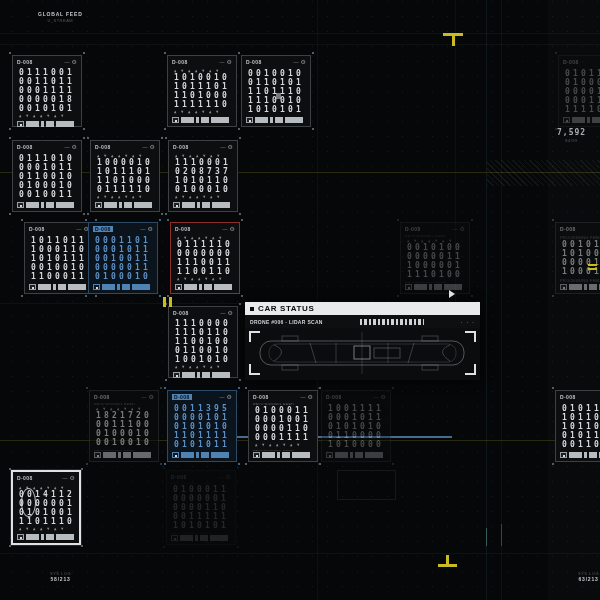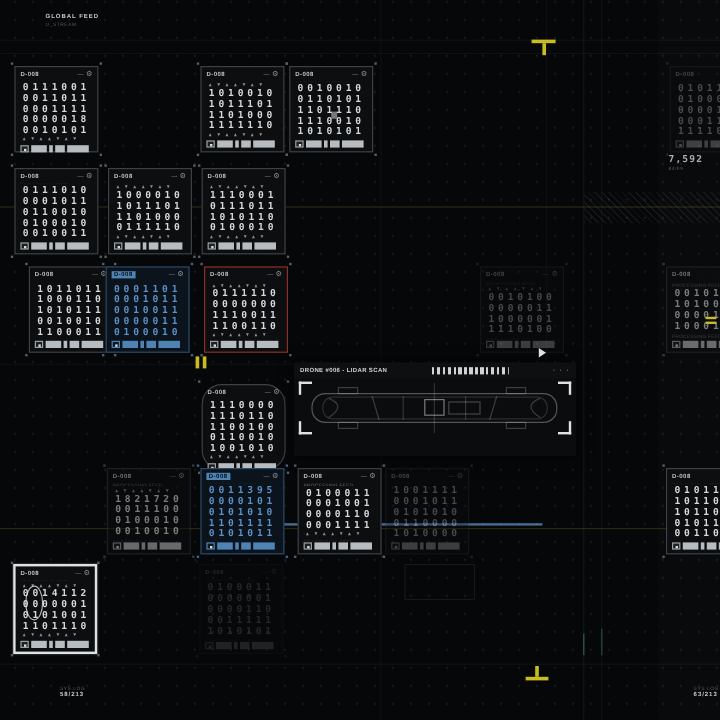--- a/index.html
+++ b/index.html
@@ -13,21 +13,21 @@
   .yline{position:absolute;height:1px;left:0;width:600px;background:rgba(190,180,60,0.20);z-index:1;}
   .blueline{position:absolute;height:2px;background:rgba(92,143,192,0.75);z-index:1;}
   .hatch{position:absolute;background:repeating-linear-gradient(45deg,rgba(255,255,255,0.06) 0 1px,transparent 1px 4px);z-index:1;}
   .band{position:absolute;background:rgba(255,255,255,0.015);z-index:0;}
   .ymark{position:absolute;background:#c9bc23;z-index:5;}
   .play-arrow{position:absolute;width:0;height:0;border-left:6px solid #dfe2e4;border-top:4px solid transparent;
               border-bottom:4px solid transparent;z-index:5;}
   .faint-box{position:absolute;border:1px solid rgba(255,255,255,0.07);z-index:1;}
 
   
-  .hud{position:absolute;z-index:6;}
+  .hud{position:absolute;z-index:6;text-align:center;}
   .hud .t1{font-size:5px;font-weight:bold;color:#c6cbce;letter-spacing:0.8px;}
   .hud .t2{font-size:4px;color:#565b5f;letter-spacing:0.5px;margin-top:1px;}
   .hud .big{font-size:8px;font-weight:bold;color:#a8adb1;letter-spacing:1px;font-family:"DejaVu Sans Mono",monospace;}
 
   
   .panel{position:absolute;width:70px;height:72px;box-sizing:border-box;background:#0c0e0f;
          border:1px solid #303437;padding:3px 4px;display:flex;flex-direction:column;z-index:2;}
   .ct{position:absolute;width:2px;height:2px;background:#585d61;}
   .ct.tl{left:-4px;top:-4px}.ct.tr{right:-4px;top:-4px}.ct.bl{left:-4px;bottom:-4px}.ct.br{right:-4px;bottom:-4px}
   .phead{display:flex;justify-content:space-between;align-items:center;height:7px;}
@@ -315,21 +315,21 @@
         <span class="pid">D-008</span>
         <span class="picons">
           <span class="min">—</span>
           <span class="gear">⚙</span>
         </span>
       </div>
       <div class="proc">PROCESSING FEED...</div>
       <div class="grid">
           <div class="arrows-row">▲▼▲▲▼▲▼</div>
           <div class="digit-row">1110001</div>
-          <div class="digit-row">0111011</div>
+          <div class="digit-row">0208737</div>
           <div class="digit-row">1010110</div>
           <div class="digit-row">0100010</div>
           <div class="arrows-row">▲▼▲▲▼▲▼</div>
         </div>
       <div class="proc">PROCESSING FEED...</div>
       <div class="pfoot">
         <span class="fb fb1"></span>
         <span class="fb fb2"></span>
         <span class="fb fb3"></span>
         <span class="fb fb4"></span>
@@ -471,21 +471,21 @@
         </div>
       <div class="proc">PROCESSING FEED...</div>
       <div class="pfoot">
         <span class="fb fb1"></span>
         <span class="fb fb2"></span>
         <span class="fb fb3"></span>
         <span class="fb fb4"></span>
         <span class="fb fb5"></span>
       </div>
     </div>
-      <div class="panel variant-bright" style="left: 168px; top: 320px; border-radius: 17px;">
+      <div class="panel variant-bright" style="left: 168px; top: 306px;">
       <span class="ct tl"></span>
       <span class="ct tr"></span>
       <span class="ct bl"></span>
       <span class="ct br"></span>
       <div class="phead">
         <span class="pid">D-008</span>
         <span class="picons">
           <span class="min">—</span>
           <span class="gear">⚙</span>
         </span>
@@ -706,20 +706,24 @@
         <span class="fb fb1"></span>
         <span class="fb fb2"></span>
         <span class="fb fb3"></span>
         <span class="fb fb4"></span>
         <span class="fb fb5"></span>
       </div>
     </div>
     </div>
 
   <div class="car-panel">
+    <div class="car-header">
+      <span class="car-bullet"></span>
+      <span class="car-title">CAR STATUS</span>
+    </div>
     <div class="car-sub">
       <span class="drone-label">DRONE #006 - LIDAR SCAN</span>
       <span class="barcode"></span>
       <span class="menu-dots">· · ·</span>
     </div>
     <div class="scan-area">
       <span class="cb tl"></span>
       <span class="cb tr"></span>
       <span class="cb bl"></span>
       <span class="cb br"></span>

